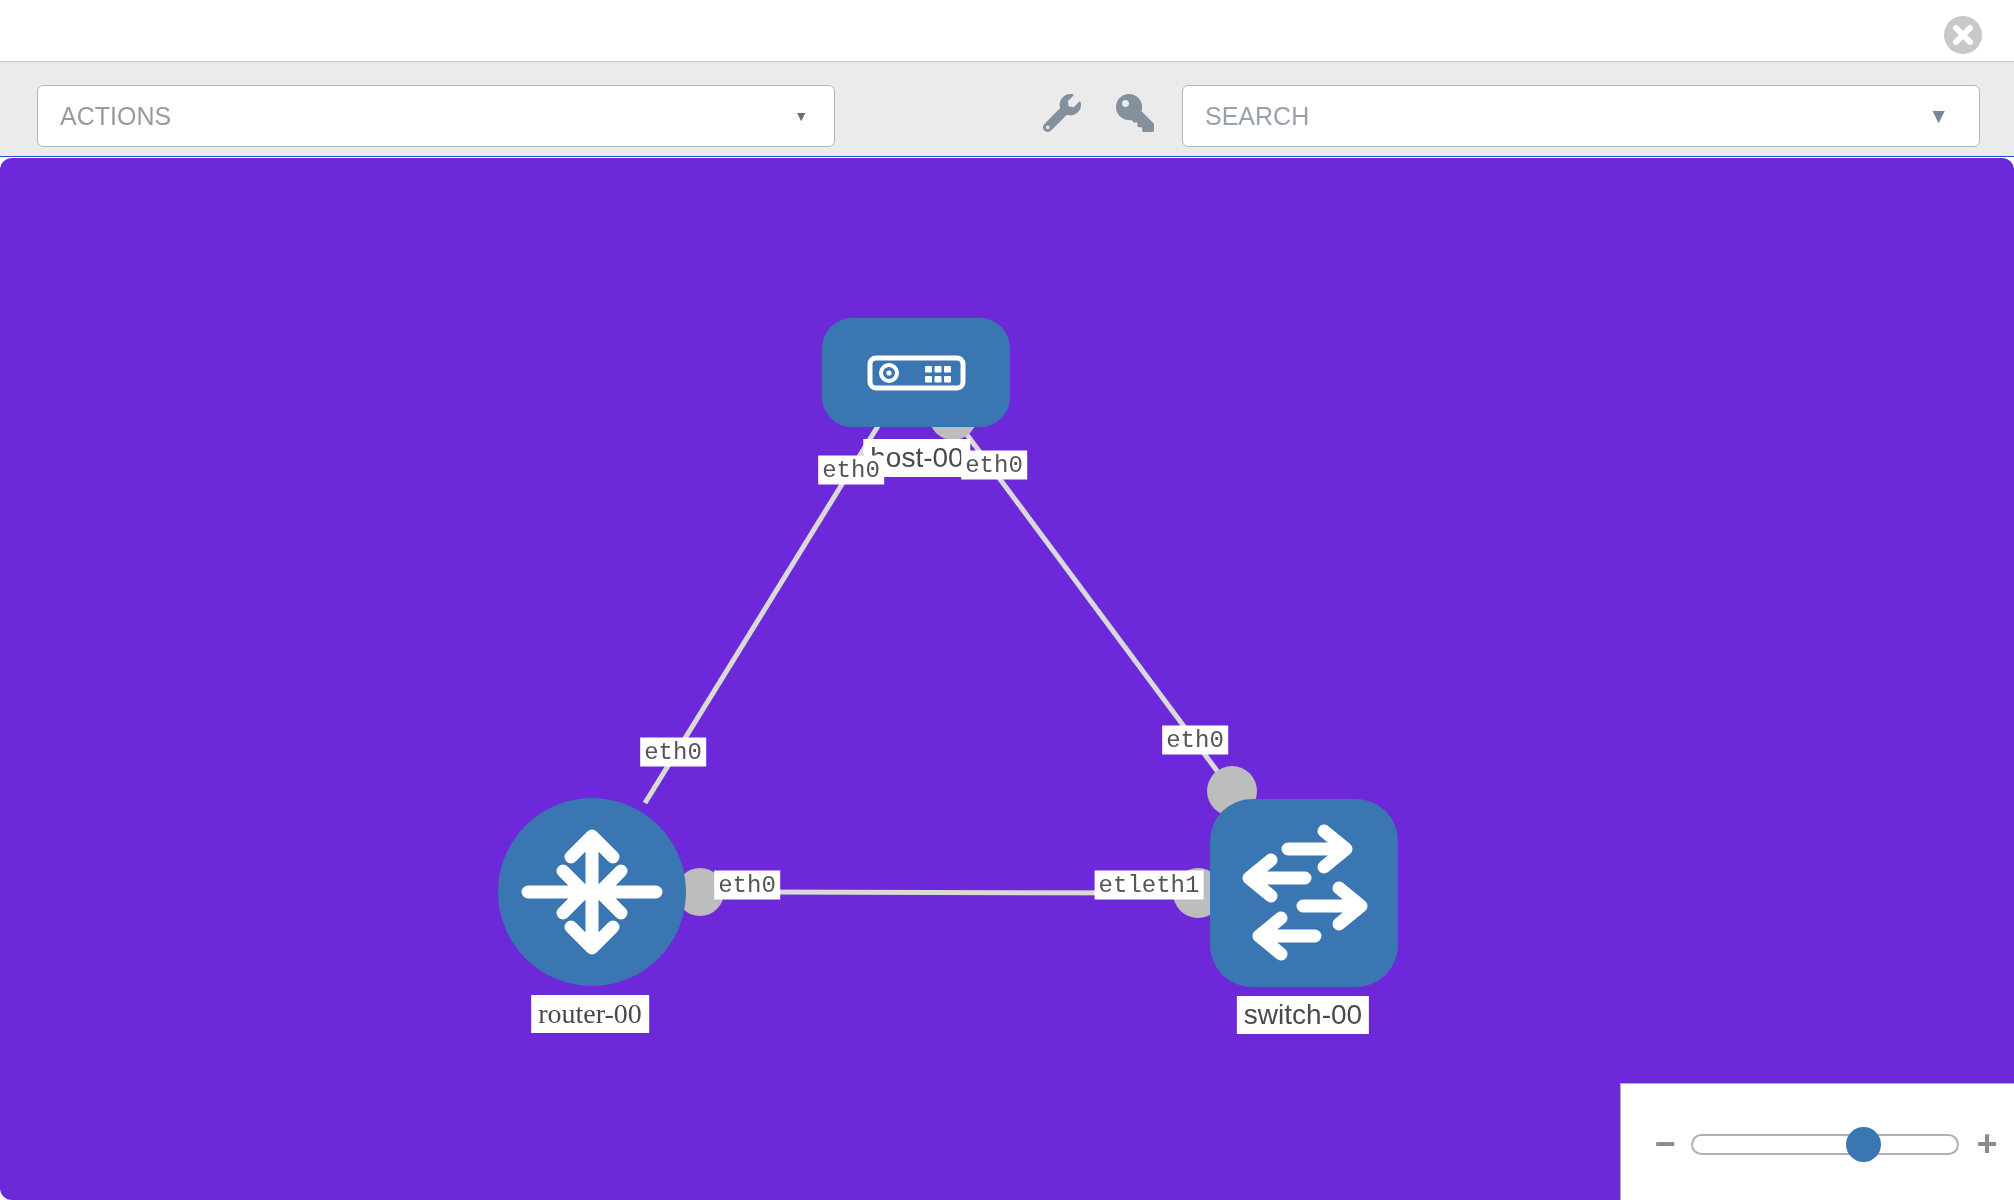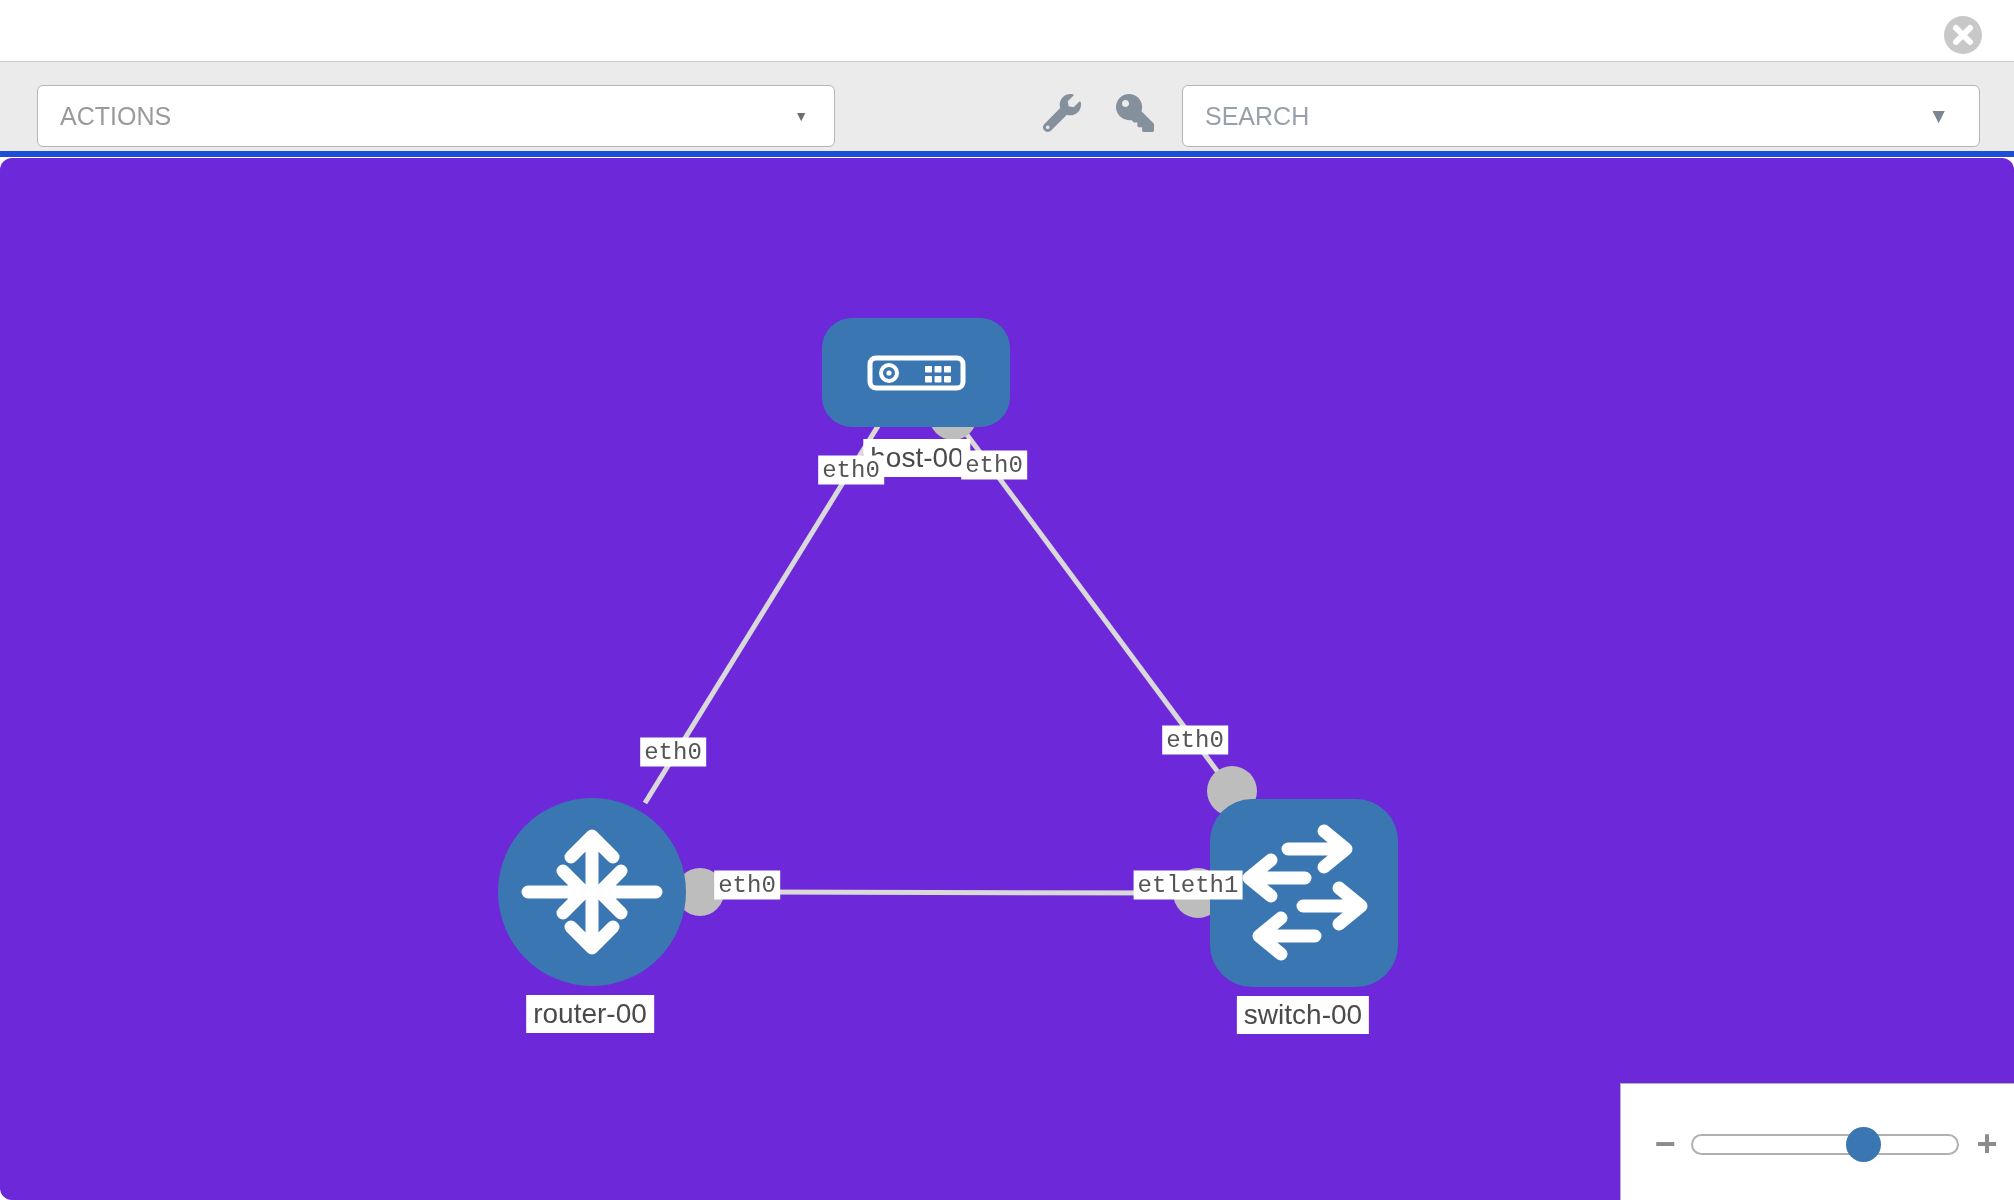--- a/index.html
+++ b/index.html
@@ -26,21 +26,21 @@
   .close-btn {
     position: absolute; left: 1944px; top: 16px; width: 38px; height: 38px;
     border: none; background: transparent; cursor: pointer; padding: 0;
   }
 
   
   .toolbar {
     position: absolute; left: 0; top: 61px; width: 2014px; height: 96px;
     background: #ebebeb;
     border-top: 1px solid #cccccc;
-    border-bottom: 6px solid #1d4ed8;
+    border-bottom: 1px solid #1d4ed8;
   }
   .select-box {
     position: absolute; top: 23px; height: 62px; width: 798px;
     background: #ffffff;
     border: 1px solid #b5b5b5; border-radius: 6px;
     font-size: 25px; color: #9a9a9a;
     line-height: 60px; padding-left: 22px;
     cursor: pointer;
   }
   .select-actions { left: 37px; }
@@ -193,29 +193,29 @@
       <g fill="none" stroke="#ffffff" stroke-width="13" stroke-linecap="round" stroke-linejoin="round">
         <path d="M78 50 L126 50 M114 32 L136 50 L114 68"></path>
         <path d="M95 79 L49 79 M61 61 L39 79 L61 97"></path>
         <path d="M93 107 L141 107 M129 89 L151 107 L129 125"></path>
         <path d="M105 137 L59 137 M71 119 L49 137 L71 155"></path>
       </g>
     </svg>
   </div>
 
   <div class="node-label" style="left:917px; top:300px;">host-00</div>
-  <div class="node-label" style="left:590px; top:856px;">router-00</div>
+  <div class="node-label" style="left:590px; top:856px;font-family:Liberation Serif, serif;">router-00</div>
   <div class="node-label" style="left:1303px; top:857px;">switch-00</div>
 
   <div class="iface-label" style="left:851px; top:312px;">eth0</div>
   <div class="iface-label" style="left:673px; top:594px;">eth0</div>
   <div class="iface-label" style="left:994px; top:307px;">eth0</div>
   <div class="iface-label" style="left:1195px; top:582px;">eth0</div>
   <div class="iface-label" style="left:747px; top:727px;">eth0</div>
-  <div class="iface-label" style="left:1188px; top:727px;">etleth1</div>
+  <div class="iface-label" style="left:1149px; top:727px;">etleth1</div>
 
   <div class="zoom-panel">
     <button class="zoom-minus">−</button>
     <div class="zoom-track"></div>
     <div class="zoom-knob"></div>
     <button class="zoom-plus">+</button>
   </div>
 
 </div>
 

